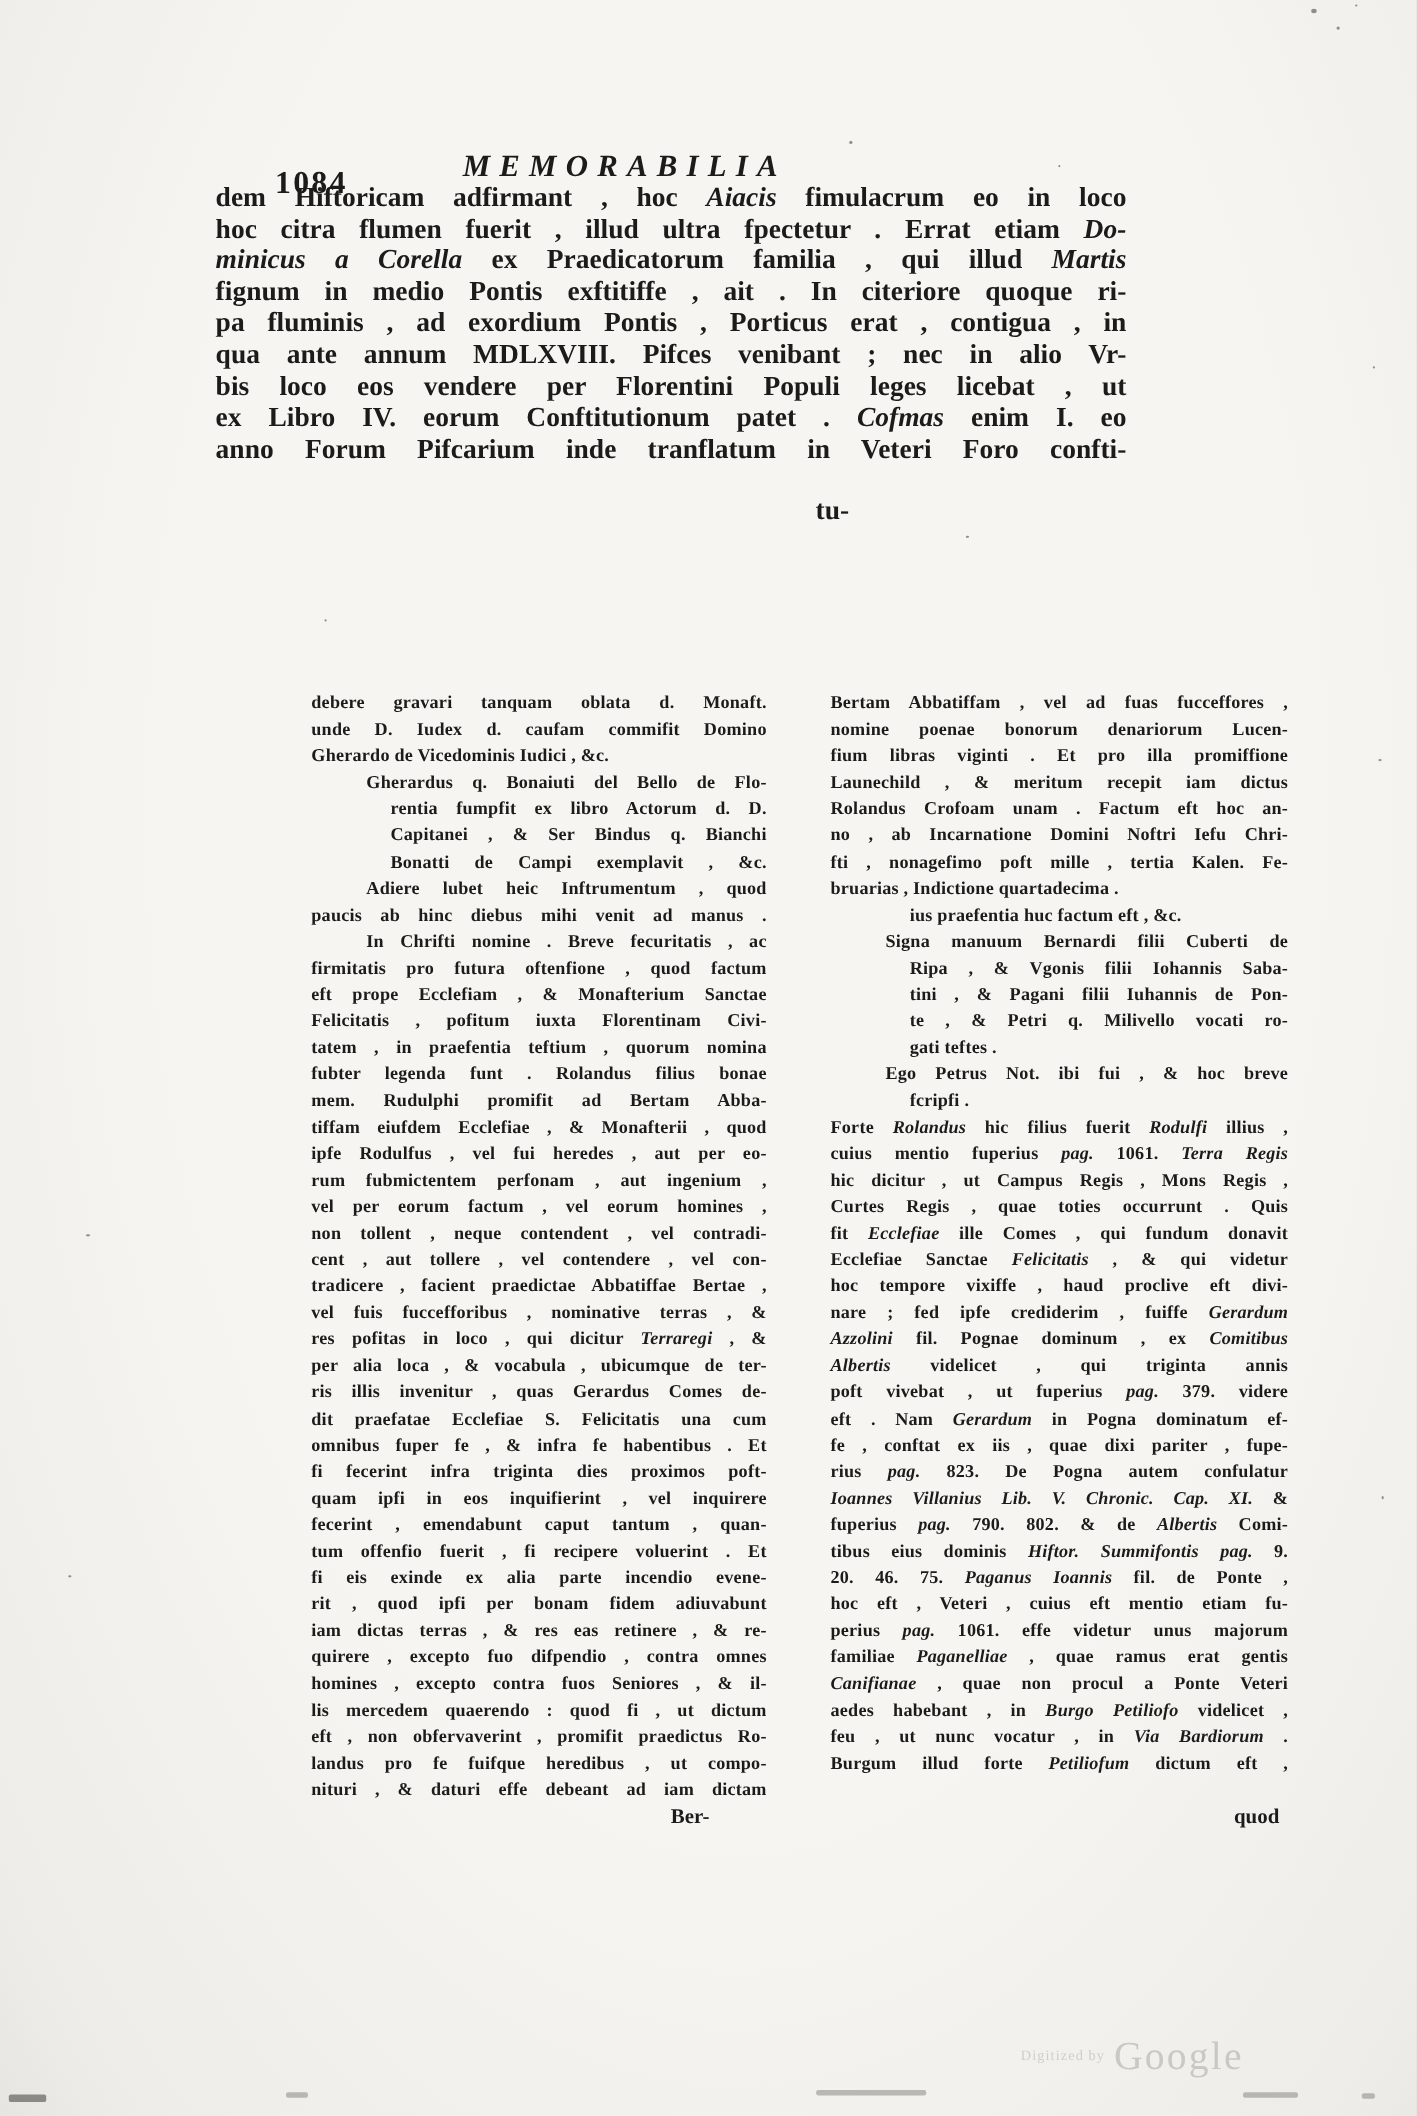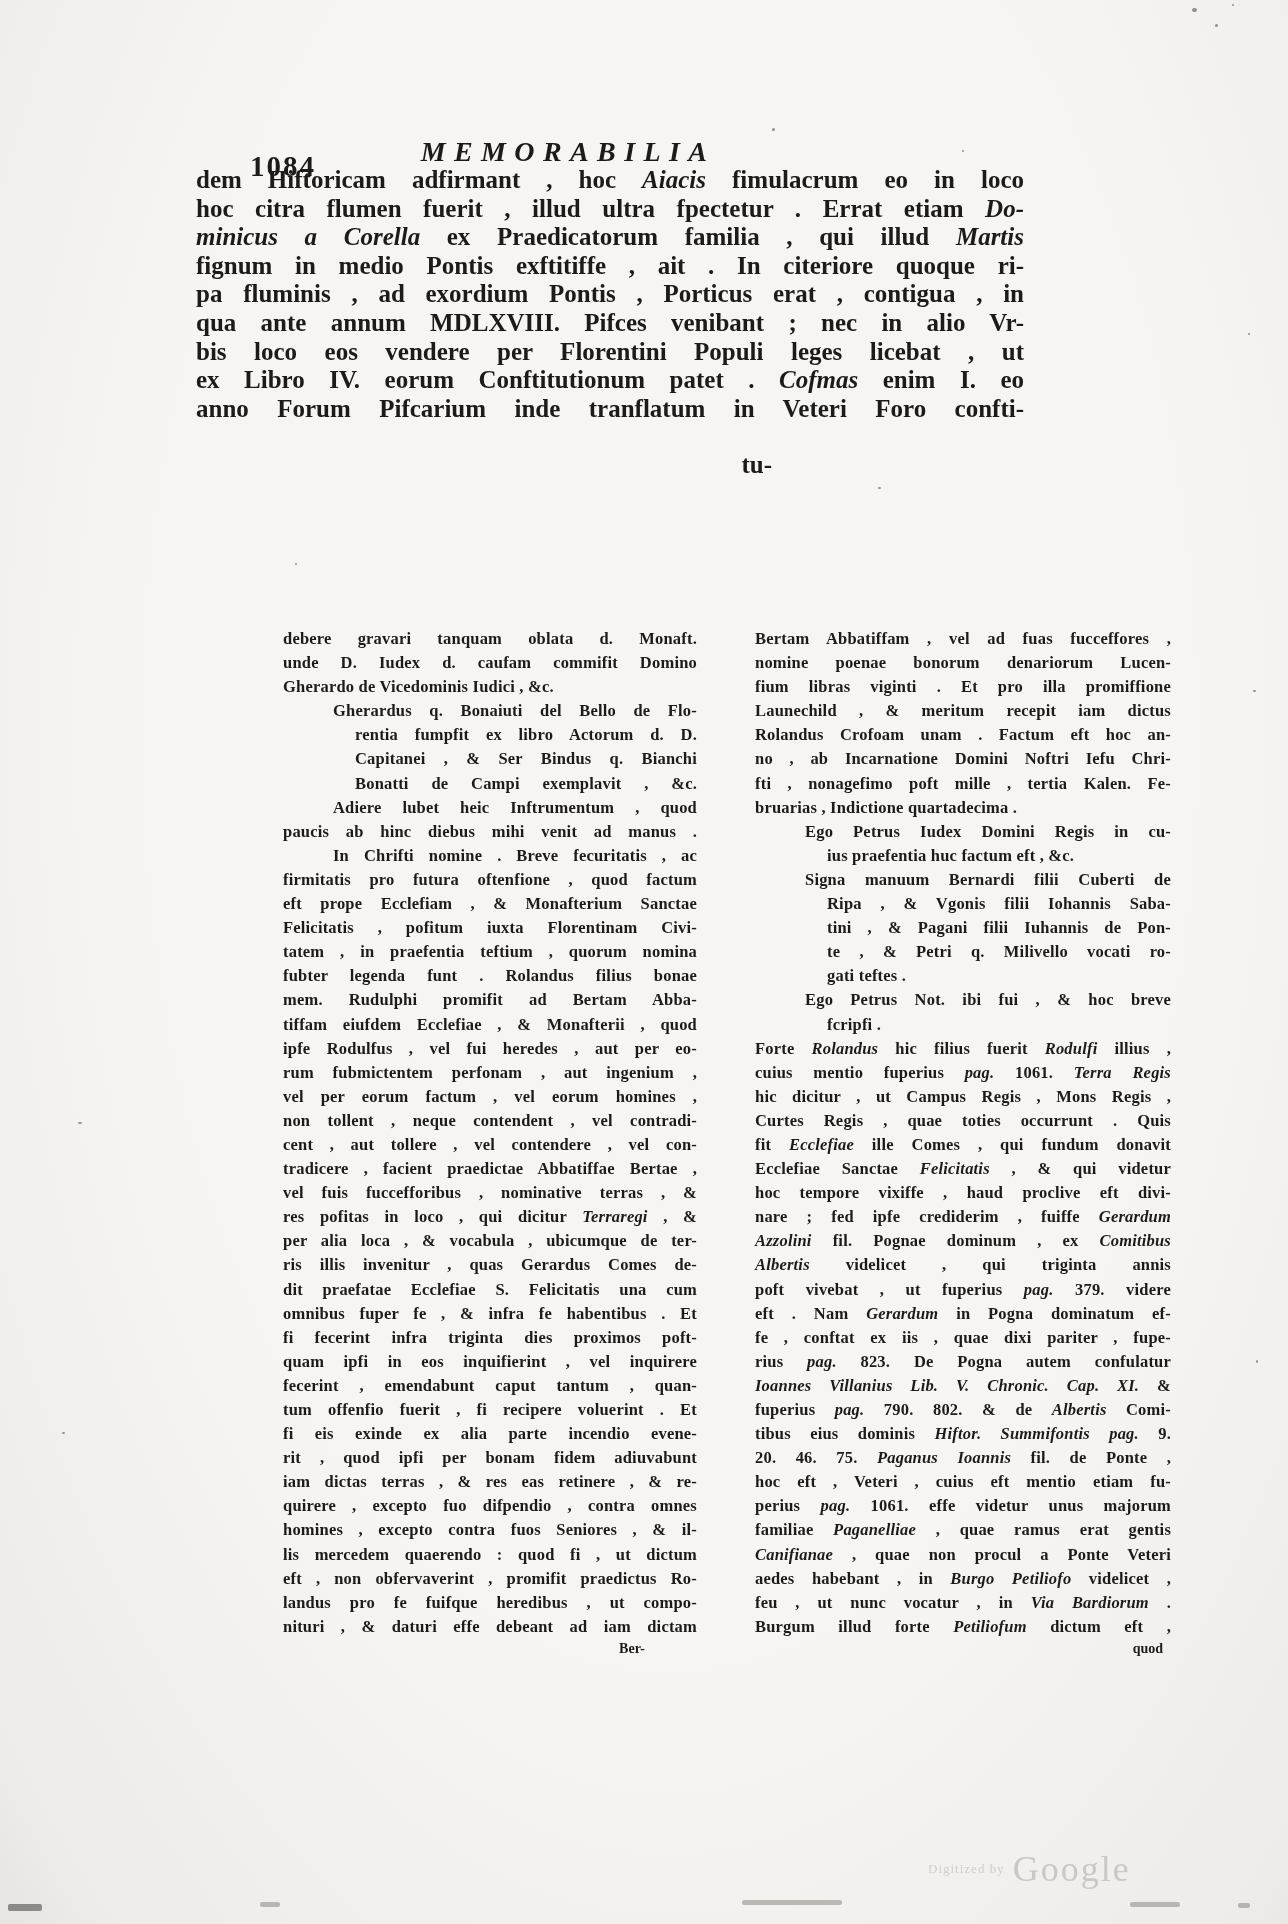--- a/index.html
+++ b/index.html
@@ -32,21 +32,21 @@
   }
   .col{
     position:absolute;top:627px;
     font-size:16.5px;font-weight:bold;line-height:24.1px;
     letter-spacing:0.2px;
   }
   .col.left{left:283px;width:414px;}
   .col.right{left:755px;width:416px;}
   .catch{
     position:absolute;top:1641px;
-    font-size:14px;font-weight:bold;
+    font-size:19px;font-weight:bold;
     text-align:right;box-sizing:border-box;
   }
   .catch.left-catch{left:283px;width:414px;padding-right:52px;}
   .catch.right-catch{left:755px;width:416px;padding-right:8px;}
   .line{text-align:justify;text-align-last:justify;}
   .line.noj{text-align:left;text-align-last:auto;}
   .line.i1{text-indent:50px;}
   .line.i2{text-indent:72px;}
   .watermark{
     position:absolute;left:928px;top:1848px;
@@ -126,21 +126,20 @@
 
   <div class="col right">
       <div class="line i0">Bertam Abbatiffam , vel ad fuas fucceffores ,</div>
       <div class="line i0">nomine poenae bonorum denariorum Lucen-</div>
       <div class="line i0">fium libras viginti . Et pro illa promiffione</div>
       <div class="line i0">Launechild , &amp; meritum recepit iam dictus</div>
       <div class="line i0">Rolandus Crofoam unam . Factum eft hoc an-</div>
       <div class="line i0">no , ab Incarnatione Domini Noftri Iefu Chri-</div>
       <div class="line i0">fti , nonagefimo poft mille , tertia Kalen. Fe-</div>
       <div class="line i0 noj">bruarias , Indictione quartadecima .</div>
-      <div class="line i1">Ego Petrus Iudex Domini Regis in cu-</div>
       <div class="line i2 noj">ius praefentia huc factum eft , &amp;c.</div>
       <div class="line i1">Signa manuum Bernardi filii Cuberti de</div>
       <div class="line i2">Ripa , &amp; Vgonis filii Iohannis Saba-</div>
       <div class="line i2">tini , &amp; Pagani filii Iuhannis de Pon-</div>
       <div class="line i2">te , &amp; Petri q. Milivello vocati ro-</div>
       <div class="line i2 noj">gati teftes .</div>
       <div class="line i1">Ego Petrus Not. ibi fui , &amp; hoc breve</div>
       <div class="line i2 noj">fcripfi .</div>
       <div class="line i0">Forte <i>Rolandus</i> hic filius fuerit <i>Rodulfi</i> illius ,</div>
       <div class="line i0">cuius mentio fuperius <i>pag.</i> 1061. <i>Terra Regis</i></div>

